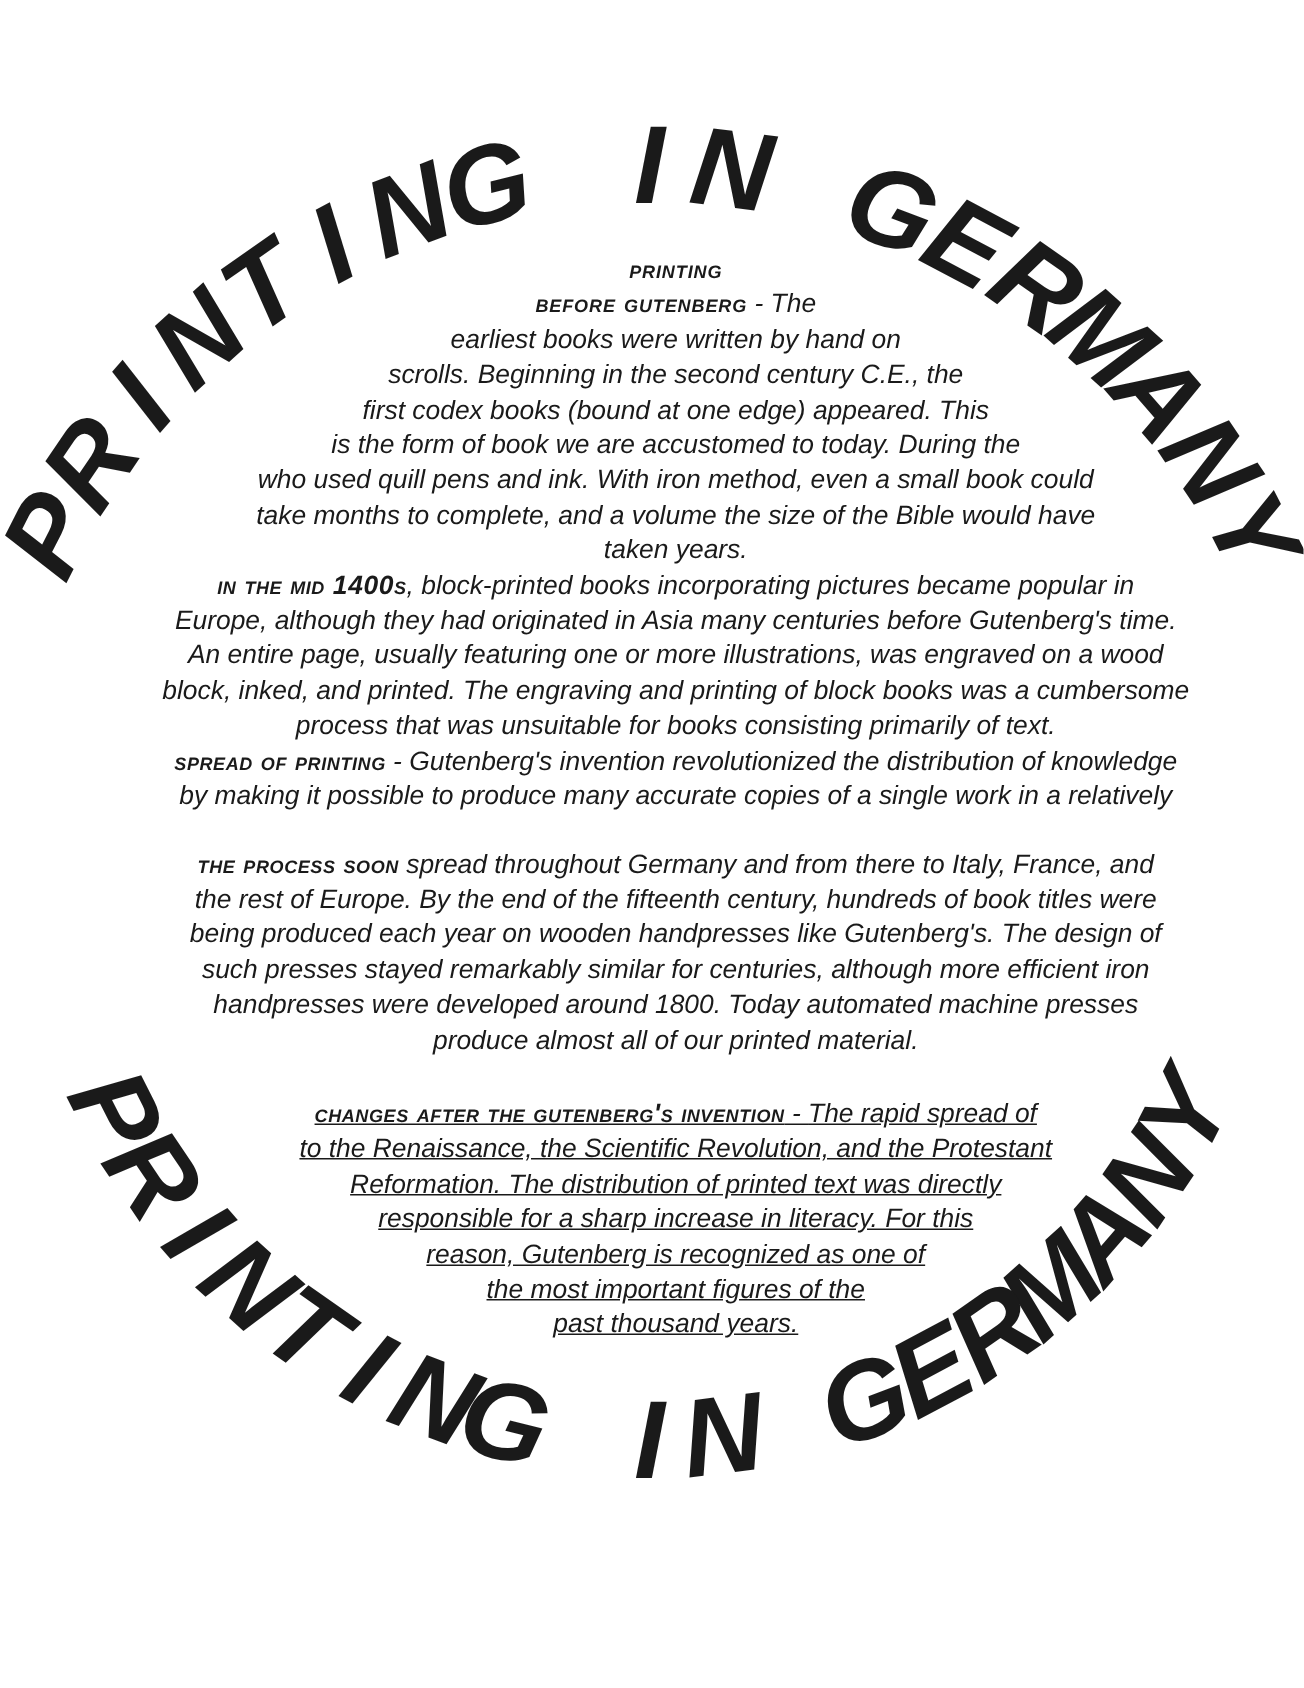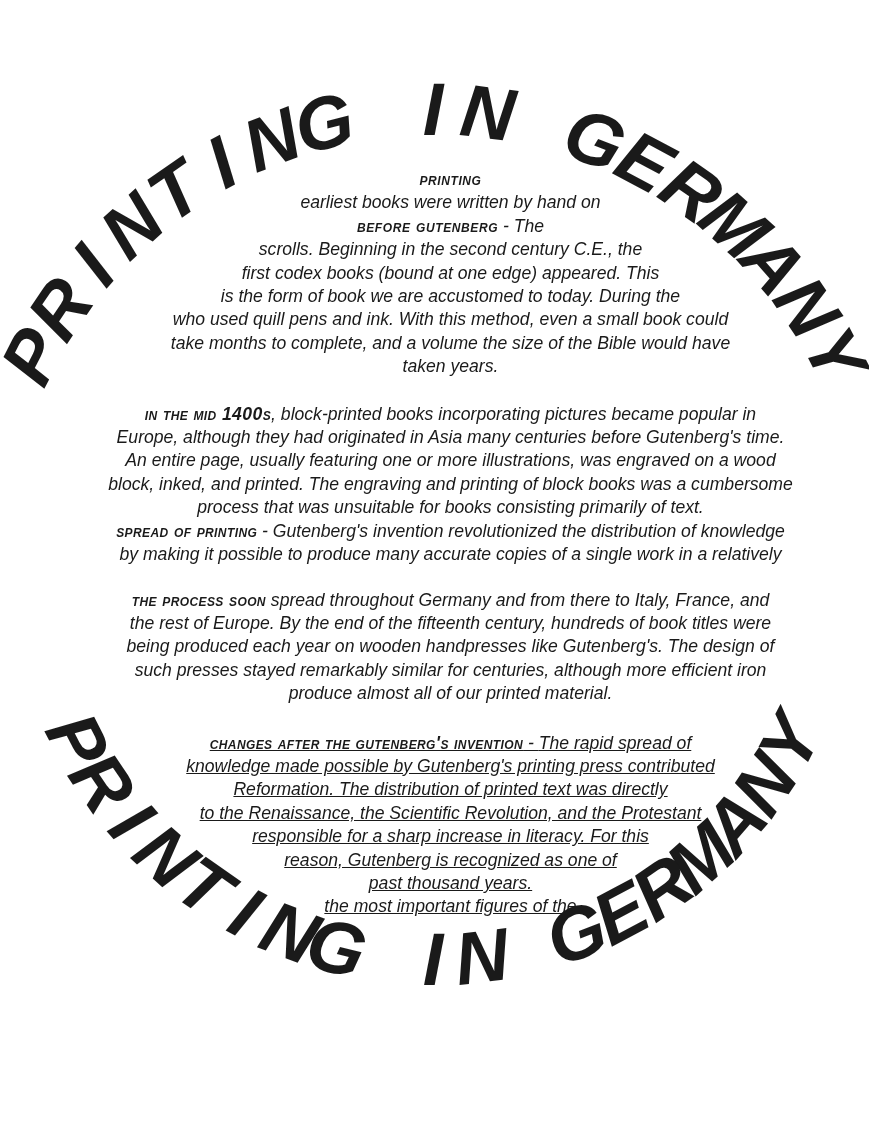--- a/index.html
+++ b/index.html
@@ -82,21 +82,21 @@
 
   #para-intro { width: 700px; }
   #para-intro .hd {
     font-weight: 700;
     font-style: italic;
     font-variant: small-caps;
     text-transform: lowercase;
     letter-spacing: 0.6px;
   }
 
-  #para-mid      { width: 768px; margin-top: 24px; }
+  #para-mid      { width: 768px; }
   #para-spread   { width: 790px; }
   #para-process  { width: 790px; margin-top: 22px; }
 
   #para-changes  { width: 700px; margin-top: 26px; text-decoration: underline; }
 </style>
 </head>
 <body>
 
 <div class="page">
 
@@ -121,26 +121,26 @@
           <text class="arc-text sc" x="786.34" y="322.34" text-anchor="middle" dominant-baseline="alphabetic" transform="rotate(416.00 786.34 322.34)">N</text>
           <text class="arc-text sc" x="812.68" y="367.05" text-anchor="middle" dominant-baseline="alphabetic" transform="rotate(423.00 812.68 367.05)">Y</text>
         </g>
     </svg>
   </div>
 
   <div class="content">
 
     <div class="para taper" id="para-intro">
       <span class="ln hd">PRINTING</span>
+      <span class="ln"><span class="hd">BEFORE GUTENBERG</span><span> - </span><span>The</span></span>
       <span class="ln">earliest books were written by hand on</span>
-      <span class="ln"><span class="hd">BEFORE GUTENBERG</span><span> - </span><span>The</span></span>
       <span class="ln">scrolls. Beginning in the second century C.E., the</span>
       <span class="ln">first codex books (bound at one edge) appeared. This</span>
       <span class="ln">is the form of book we are accustomed to today. During the</span>
-      <span class="ln">who used quill pens and ink. With this method, even a small book could</span>
+      <span class="ln">who used quill pens and ink. With iron method, even a small book could</span>
       <span class="ln">take months to complete, and a volume the size of the Bible would have</span>
       <span class="ln">taken years.</span>
     </div>
 
     <div class="para taper" id="para-mid">
       <span class="ln"><span class="lead">IN THE MID 1400s</span><span>, </span><span>block-printed books incorporating pictures became popular in</span></span>
       <span class="ln">Europe, although they had originated in Asia many centuries before Gutenberg's time.</span>
       <span class="ln">An entire page, usually featuring one or more illustrations, was engraved on a wood</span>
       <span class="ln">block, inked, and printed. The engraving and printing of block books was a cumbersome</span>
       <span class="ln">process that was unsuitable for books consisting primarily of text.</span>
@@ -149,32 +149,32 @@
     <div class="para taper" id="para-spread">
       <span class="ln"><span class="lead">SPREAD OF PRINTING</span><span> - </span><span>Gutenberg's invention revolutionized the distribution of knowledge</span></span>
       <span class="ln">by making it possible to produce many accurate copies of a single work in a relatively</span>
     </div>
 
     <div class="para taper" id="para-process">
       <span class="ln"><span class="lead">THE PROCESS SOON</span><span> </span><span>spread throughout Germany and from there to Italy, France, and</span></span>
       <span class="ln">the rest of Europe. By the end of the fifteenth century, hundreds of book titles were</span>
       <span class="ln">being produced each year on wooden handpresses like Gutenberg's. The design of</span>
       <span class="ln">such presses stayed remarkably similar for centuries, although more efficient iron</span>
+      <span class="ln">handpresses were developed around 1800. Today automated machine presses</span>
       <span class="ln">produce almost all of our printed material.</span>
     </div>
 
     <div class="para taper" id="para-changes">
       <span class="ln"><span class="lead">CHANGES AFTER THE GUTENBERG'S INVENTION</span><span> - </span><span>The rapid spread of</span></span>
-      <span class="ln">knowledge made possible by Gutenberg's printing press contributed</span>
+      <span class="ln">to the Renaissance, the Scientific Revolution, and the Protestant</span>
       <span class="ln">Reformation. The distribution of printed text was directly</span>
-      <span class="ln">to the Renaissance, the Scientific Revolution, and the Protestant</span>
       <span class="ln">responsible for a sharp increase in literacy. For this</span>
       <span class="ln">reason, Gutenberg is recognized as one of</span>
+      <span class="ln">the most important figures of the</span>
       <span class="ln">past thousand years.</span>
-      <span class="ln">the most important figures of the</span>
     </div>
 
   </div>
 
   <div class="arc-wrap" id="arc-bottom">
     <svg class="arc-svg" viewBox="0 0 869 275" height="275" aria-hidden="true">
       <g id="arc-bottom-letters">
           <text class="arc-text" x="812.68" y="-97.05" text-anchor="middle" dominant-baseline="alphabetic" transform="rotate(297.00 812.68 -97.05)">Y</text>
           <text class="arc-text sc" x="786.34" y="-52.34" text-anchor="middle" dominant-baseline="alphabetic" transform="rotate(304.00 786.34 -52.34)">N</text>
           <text class="arc-text sc" x="754.75" y="-11.17" text-anchor="middle" dominant-baseline="alphabetic" transform="rotate(311.00 754.75 -11.17)">A</text>

